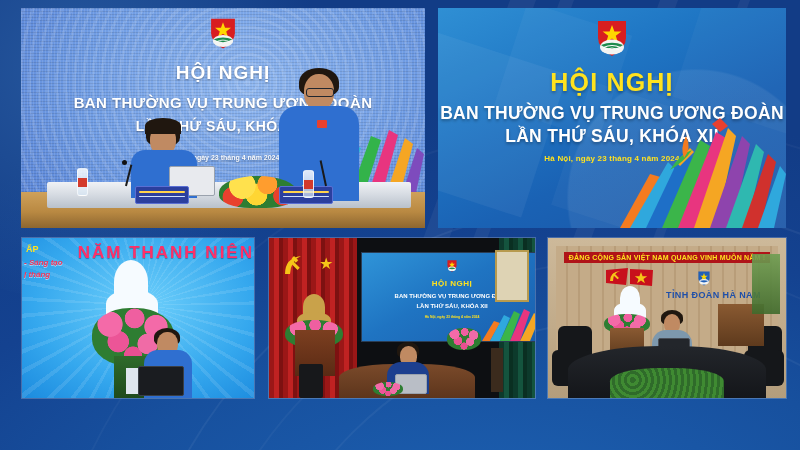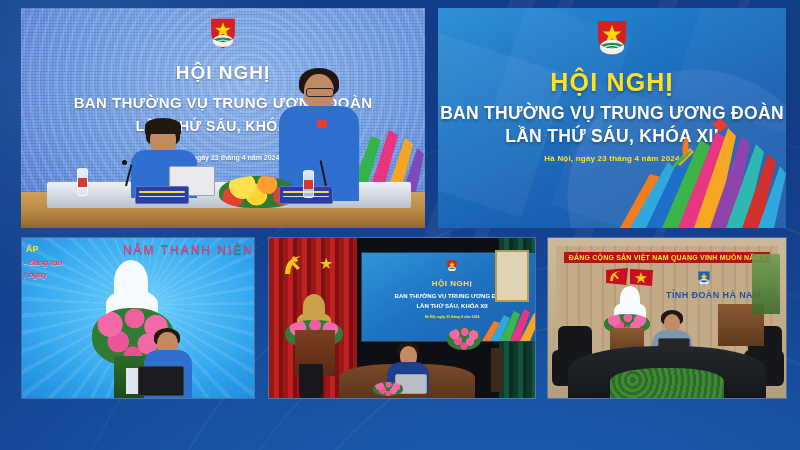--- a/index.html
+++ b/index.html
@@ -100,21 +100,21 @@
 
   
   #vp1 .bg{position:absolute;inset:0;
     background:
       radial-gradient(ellipse 240px 170px at 52% 42%, #6fd0fb 0%, #35a8ee 45%, #1b8ade 75%, #1374c8 100%);}
   #vp1 .rays{position:absolute;inset:0;
     background:repeating-conic-gradient(from 0deg at 52% 42%, rgba(255,255,255,0.10) 0deg 2deg, rgba(255,255,255,0) 2deg 8deg);}
   #vp1 .yellowTxt{position:absolute;left:4px;top:6px;color:#ffe21f;font-size:9px;font-weight:bold;}
   #vp1 .redTxt{position:absolute;color:#f2355b;font-style:italic;font-weight:bold;font-size:8px;
     text-shadow:0 1px 0 rgba(255,255,255,.55);}
-  #vp1 .bannerRed{position:absolute;right:0;top:5px;color:#ff2f68;font-size:12px;font-weight:normal;
+  #vp1 .bannerRed{position:absolute;right:0;top:5px;color:#ff2f68;font-size:17px;font-weight:bold;
     letter-spacing:2px;text-shadow:0 1px 1px rgba(0,0,0,.3);white-space:nowrap;}
   .bust{position:absolute;background:#f6fbff;border-radius:50% 50% 12% 12%;}
   .bustBase{position:absolute;background:#eef6fd;border-radius:3px;}
   .lotus{position:absolute;border-radius:46%;
     background:
       radial-gradient(circle at 22% 28%,#f46aa8 0 16%,rgba(0,0,0,0) 17%),
       radial-gradient(circle at 52% 18%,#ef5fa0 0 15%,rgba(0,0,0,0) 16%),
       radial-gradient(circle at 78% 32%,#f46aa8 0 15%,rgba(0,0,0,0) 16%),
       radial-gradient(circle at 32% 58%,#ec5597 0 16%,rgba(0,0,0,0) 17%),
       radial-gradient(circle at 68% 62%,#f06ba6 0 15%,rgba(0,0,0,0) 16%),
@@ -279,21 +279,21 @@
       <path d="M54 52 q10 -16 22 -20 q-8 12 -22 20 z" fill="#39b54a"></path>
       <path d="M70 18 q-6 12 -2 22 q8 -10 2 -22 z" fill="#f47b20"></path>
     </svg>
   </div>
 
   <div class="vp" id="vp1">
     <div class="bg"></div>
     <div class="rays"></div>
     <div class="yellowTxt">ẤP</div>
     <div class="redTxt" style="left:2px;top:20px;">- Sáng tạo</div>
-    <div class="redTxt" style="left:2px;top:32px;">Ị ngày</div>
+    <div class="redTxt" style="left:2px;top:32px;">Ị tháng</div>
     <div class="bannerRed">NĂM THANH NIÊN</div>
 
     <div class="bust" style="left:92px;top:22px;width:34px;height:44px;"></div>
     <div class="bust" style="left:84px;top:52px;width:52px;height:30px;border-radius:46% 46% 8% 8%;"></div>
     <div class="bustBase" style="left:86px;top:80px;width:48px;height:8px;"></div>
     <div class="lotus" style="left:70px;top:70px;width:82px;height:58px;"></div>
     <div style="position:absolute;left:92px;top:118px;width:36px;height:42px;background:linear-gradient(180deg,#2f6b2a,#1f4a1c);"></div>
 
     <div class="person">
       <div class="hair" style="left:132px;top:90px;width:26px;height:18px;"></div>

